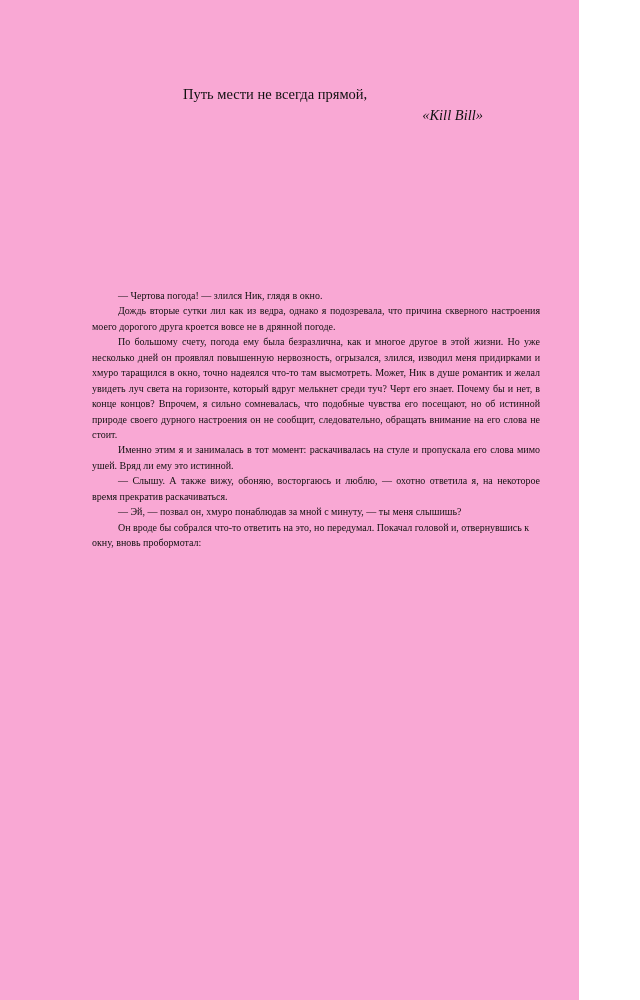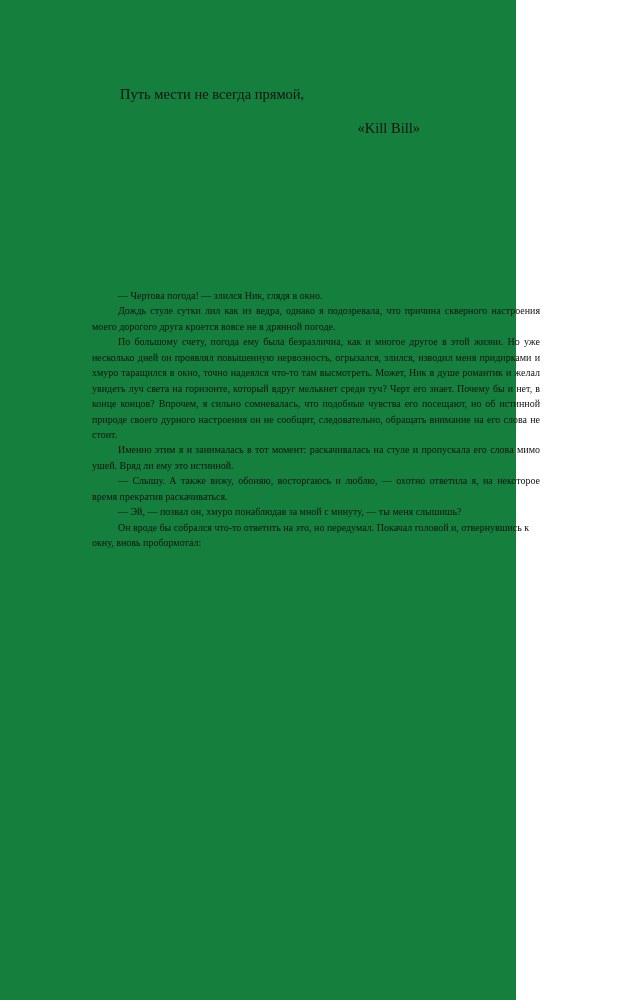--- a/index.html
+++ b/index.html
@@ -9,41 +9,41 @@
   }
   body {
     width: 640px;
     height: 1000px;
     overflow: hidden;
     font-family: "Liberation Serif", serif;
     color: #111111;
   }
   .page {
     position: relative;
-    width: 516px;
+    width: 579px;
     height: 1000px;
     box-sizing: border-box;
     padding: 0;
-    background: #15803d;
+    background: #f9a8d4;
   }
   .epigraph {
     position: absolute;
     top: 84px;
     right: 96px;
     width: 300px;
     text-align: left;
     font-size: 14.5px;
     line-height: 1.45;
   }
   .epigraph .line {
     white-space: nowrap;
   }
   .epigraph .source {
-    margin-top: 13px;
     text-align: right;
+    font-style: italic;
     font-size: 14.5px;
   }
   .body-text {
     position: absolute;
     top: 288px;
     left: 92px;
     width: 448px;
     font-size: 10px;
     line-height: 1.545;
     text-align: justify;
@@ -63,21 +63,21 @@
 
 <div class="page">
 
   <div class="epigraph">
     <div class="line">Путь мести не всегда прямой,</div>
     <div class="source">«Kill Bill»</div>
   </div>
 
   <div class="body-text">
     <p>— Чертова погода! — злился Ник, глядя в окно.</p>
-    <p>Дождь стуле сутки лил как из ведра, однако я подозревала, что причина скверного настроения моего дорогого друга кроется вовсе не в дрянной погоде.</p>
+    <p>Дождь вторые сутки лил как из ведра, однако я подозревала, что причина скверного настроения моего дорогого друга кроется вовсе не в дрянной погоде.</p>
     <p>По большому счету, погода ему была безразлична, как и многое другое в этой жизни. Но уже несколько дней он проявлял повышенную нервозность, огрызался, злился, изводил меня придирками и хмуро таращился в окно, точно надеялся что-то там высмотреть. Может, Ник в душе романтик и желал увидеть луч света на горизонте, который вдруг мелькнет среди туч? Черт его знает. Почему бы и нет, в конце концов? Впрочем, я сильно сомневалась, что подобные чувства его посещают, но об истинной природе своего дурного настроения он не сообщит, следовательно, обращать внимание на его слова не стоит.</p>
     <p>Именно этим я и занималась в тот момент: раскачивалась на стуле и пропускала его слова мимо ушей. Вряд ли ему это истинной.</p>
     <p>— Слышу. А также вижу, обоняю, восторгаюсь и люблю, — охотно ответила я, на некоторое время прекратив раскачиваться.</p>
     <p>— Эй, — позвал он, хмуро понаблюдав за мной с минуту, — ты меня слышишь?</p>
     <p class="last">Он вроде бы собрался что-то ответить на это, но передумал. Покачал головой и, отвернувшись к окну, вновь пробормотал:</p>
   </div>
 
 </div>
 
 </body></html>

